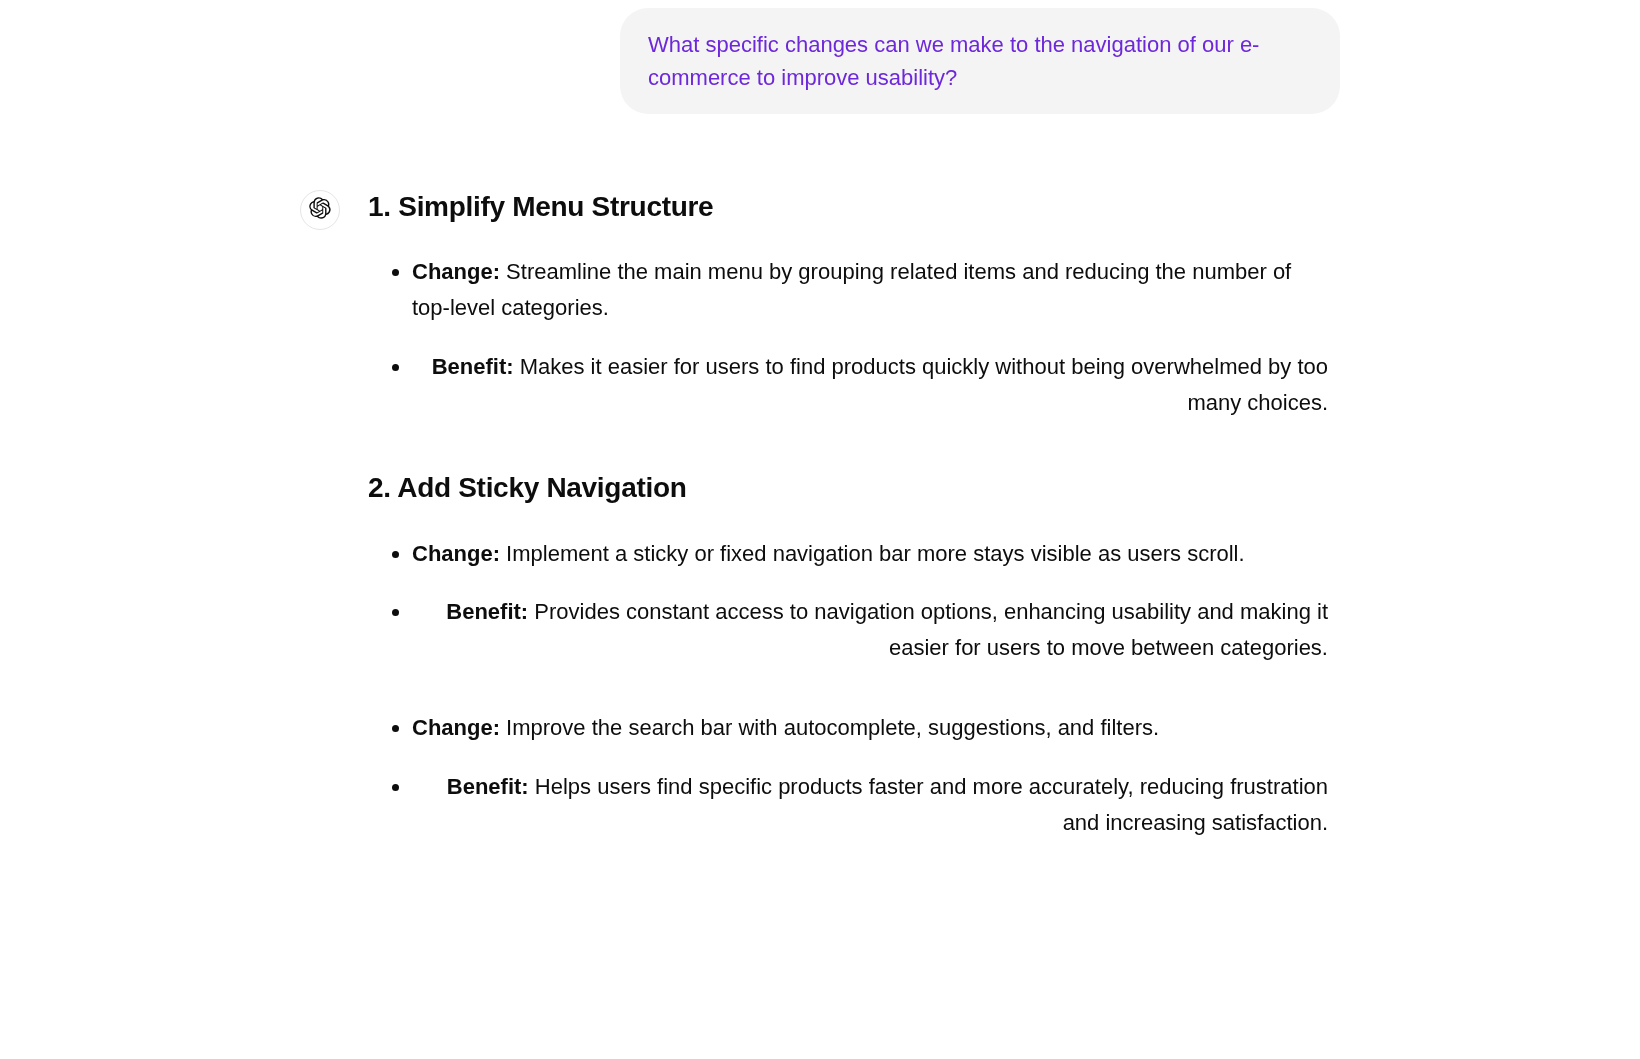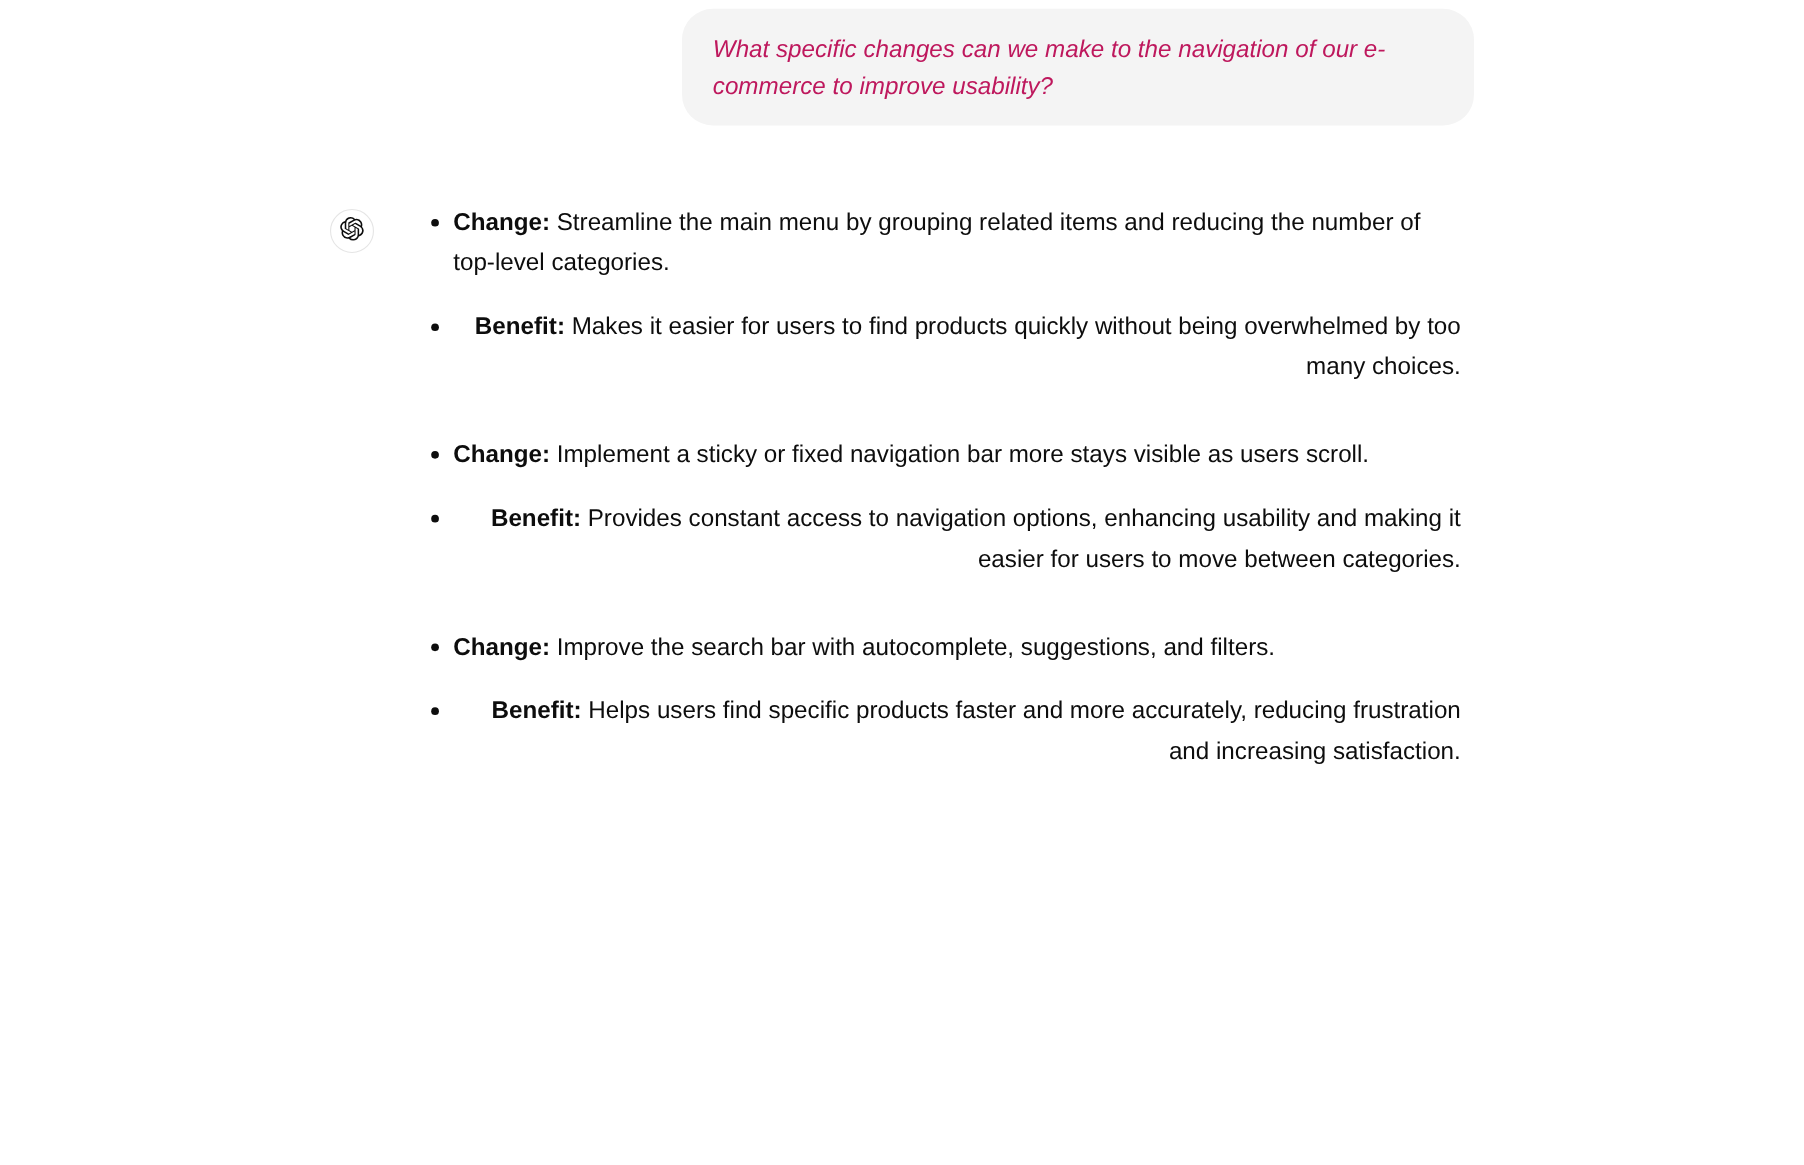--- a/index.html
+++ b/index.html
@@ -21,22 +21,21 @@
     .user-bubble {
       background: #f4f4f4;
       border-radius: 28px;
       padding: 20px 28px;
       max-width: 720px;
       margin-left: auto;
       margin-right: 0;
       margin-bottom: 70px;
       font-size: 22px;
       line-height: 1.5;
-      color: #be185d;
-      font-style: italic;
+      color: #6d28d9;
     }
     .assistant-row {
       display: flex;
       gap: 28px;
       align-items: flex-start;
     }
     .avatar {
       width: 40px;
       height: 40px;
       border: 1px solid #e5e5e5;
@@ -100,29 +99,35 @@
     <div class="avatar">
       <span>
         <svg viewBox="0 0 41 41" fill="none" xmlns="http://www.w3.org/2000/svg">
           <path d="M37.532 16.87a9.963 9.963 0 0 0-.856-8.184 10.078 10.078 0 0 0-10.855-4.835A9.964 9.964 0 0 0 18.306.5a10.079 10.079 0 0 0-9.614 6.977 9.967 9.967 0 0 0-6.664 4.834 10.08 10.08 0 0 0 1.24 11.817 9.965 9.965 0 0 0 .856 8.185 10.079 10.079 0 0 0 10.855 4.835 9.965 9.965 0 0 0 7.516 3.35 10.078 10.078 0 0 0 9.617-6.981 9.967 9.967 0 0 0 6.663-4.834 10.079 10.079 0 0 0-1.243-11.813ZM22.498 37.886a7.474 7.474 0 0 1-4.799-1.735c.061-.033.168-.091.237-.134l7.964-4.6a1.294 1.294 0 0 0 .655-1.134V19.054l3.366 1.944a.12.12 0 0 1 .066.092v9.299a7.505 7.505 0 0 1-7.49 7.496ZM6.392 31.006a7.471 7.471 0 0 1-.894-5.023c.06.036.162.099.237.141l7.964 4.6a1.297 1.297 0 0 0 1.308 0l9.724-5.614v3.888a.12.12 0 0 1-.048.103l-8.051 4.649a7.504 7.504 0 0 1-10.24-2.744ZM4.297 13.62A7.469 7.469 0 0 1 8.2 10.333c0 .068-.004.19-.004.274v9.201a1.294 1.294 0 0 0 .654 1.132l9.723 5.614-3.366 1.944a.12.12 0 0 1-.114.01L7.04 23.856a7.504 7.504 0 0 1-2.743-10.237Zm27.658 6.437-9.724-5.615 3.367-1.943a.121.121 0 0 1 .113-.01l8.052 4.648a7.498 7.498 0 0 1-1.158 13.528v-9.476a1.293 1.293 0 0 0-.65-1.132Zm3.35-5.043c-.059-.037-.162-.099-.236-.141l-7.965-4.6a1.298 1.298 0 0 0-1.308 0l-9.723 5.614v-3.888a.12.12 0 0 1 .048-.103l8.05-4.645a7.497 7.497 0 0 1 11.135 7.763Zm-21.063 6.929-3.367-1.944a.12.12 0 0 1-.065-.092v-9.299a7.497 7.497 0 0 1 12.293-5.756 6.94 6.94 0 0 0-.236.134l-7.965 4.6a1.294 1.294 0 0 0-.654 1.132l-.006 11.225Zm1.829-3.943 4.33-2.501 4.332 2.5v5l-4.331 2.5-4.331-2.5V18Z" fill="#0d0d0d"></path>
         </svg>
       </span>
     </div>
 
     <div class="assistant-content">
 
+      <h3 class="section-title">
+        <span class="num-prefix">1.</span> <span>Simplify Menu Structure</span>
+      </h3>
       <ul class="bullet-list">
         <li>
           <span class="label-bold">Change:</span><span> Streamline the main menu by grouping related items and reducing the number of top-level categories.</span>
         </li>
         <li>
           <span class="label-bold">Benefit:</span><span> Makes it easier for users to find products quickly without being overwhelmed by too many choices.</span>
         </li>
       </ul>
 
+      <h3 class="section-title">
+        <span class="num-prefix">2.</span> <span>Add Sticky Navigation</span>
+      </h3>
       <ul class="bullet-list">
         <li>
           <span class="label-bold">Change:</span><span> Implement a sticky or fixed navigation bar more stays visible as users scroll.</span>
         </li>
         <li>
           <span class="label-bold">Benefit:</span><span> Provides constant access to navigation options, enhancing usability and making it easier for users to move between categories.</span>
         </li>
       </ul>
 
       <ul class="bullet-list">

